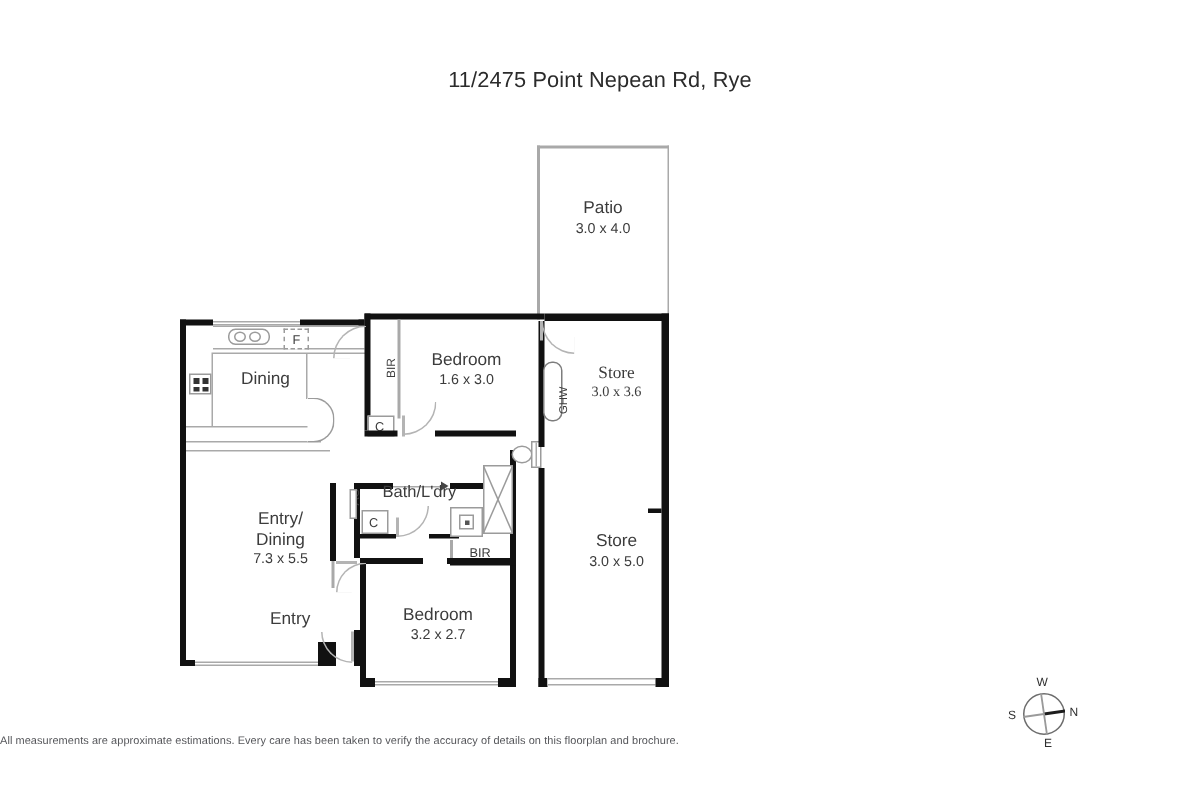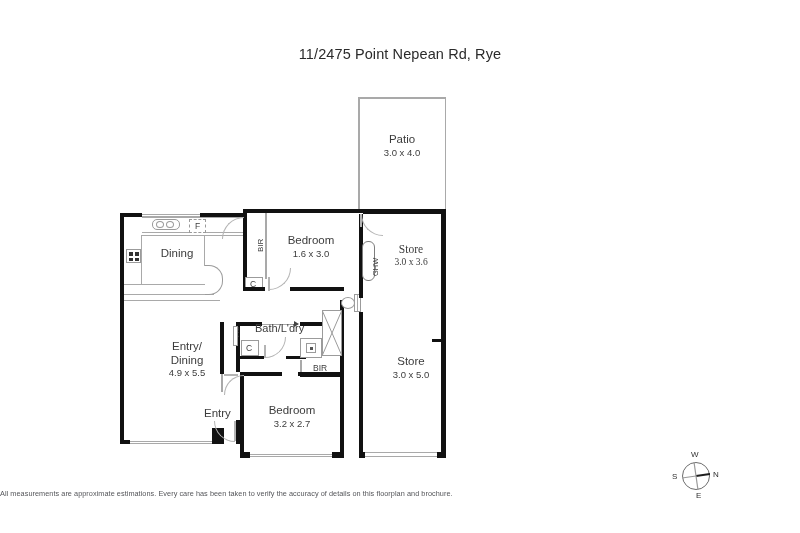--- a/index.html
+++ b/index.html
@@ -117,23 +117,23 @@
     <div class="thin" style="left:141px;top:235px;width:104px;height:1px;"></div>
     <div class="thin" style="left:204px;top:236px;width:1px;height:30px;"></div>
     <div class="thin" style="left:124px;top:284px;width:90px;height:1px;"></div>
     <div class="thin" style="left:124px;top:294px;width:90px;height:1px;"></div>
     <div class="box" style="left:205px;top:265px;width:18px;height:30px;border-radius:0 14px 14px 0;border-left:none;"></div>
     <div class="thin" style="left:124px;top:300px;width:96px;height:1px;"></div>
 
     <div class="rm" style="left:142px;top:340px;width:90px;">
       <span class="n">Entry/</span>
       <span class="n">Dining</span>
-      <span class="d">4.9 x 5.5</span>
-    </div>
-    <div class="lbl" style="left:204px;top:407px;font-size:11.5px;">Entry</div>
+      <span class="d">7.3 x 5.5</span>
+    </div>
+    <div class="lbl" style="left:180px;top:407px;font-size:11.5px;">Entry</div>
 
     <div class="rm" style="left:272px;top:234px;width:78px;">
       <span class="n">Bedroom</span>
       <span class="d">1.6 x 3.0</span>
     </div>
 
     <div class="wall" style="left:243px;top:209px;width:4px;height:78px;"></div>
     <div class="thin" style="left:265px;top:213px;width:1.5px;height:66px;"></div>
     <div class="vlbl" style="left:256px;top:252px;">BIR</div>
     <div class="box" style="left:245px;top:277px;width:18px;height:14px;"></div>

